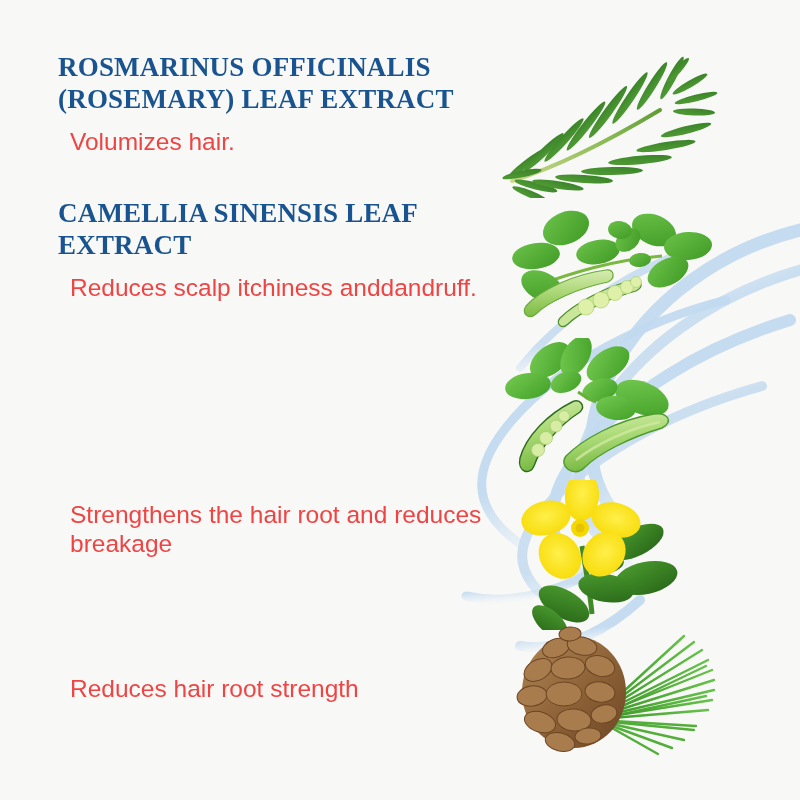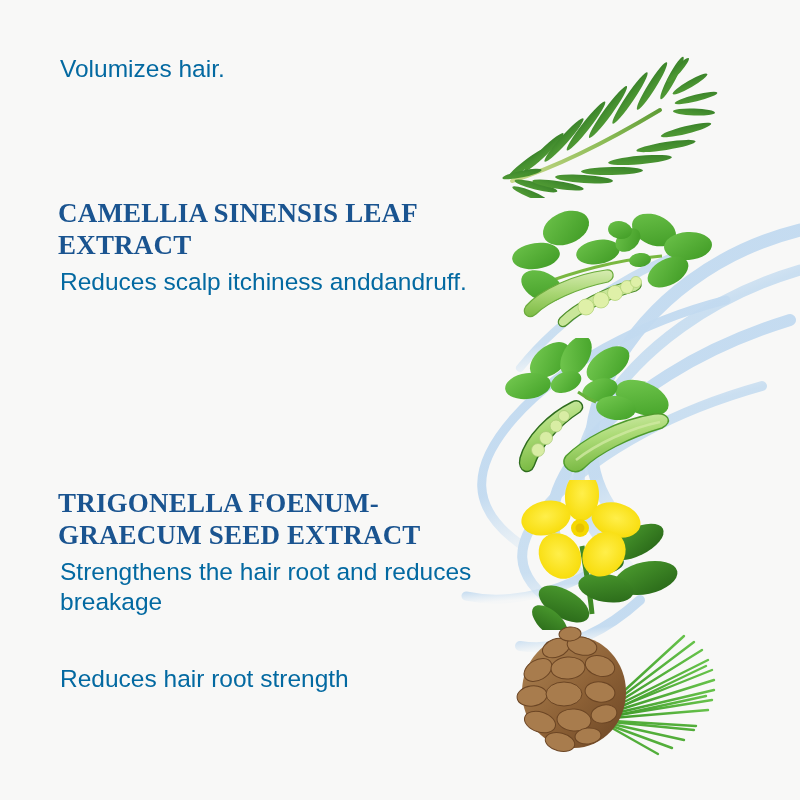--- a/index.html
+++ b/index.html
@@ -46,26 +46,26 @@
     color: #1a5490;
     font-family: "Liberation Serif", serif;
     font-weight: bold;
     font-size: 27px;
     line-height: 1.17;
     letter-spacing: 0.2px;
     margin: 0 0 6px 0;
     text-transform: uppercase;
   }
   .ing-desc {
-    color: #0369a1;
+    color: #ef4444;
     font-family: "Liberation Sans", sans-serif;
     font-weight: 400;
     font-size: 24.5px;
     line-height: 1.2;
-    margin: 2px;
+    margin: 12px;
   }
 
   .art-col {
     position: absolute;
     top: 0;
   }
   .art {
     position: relative;
     display: block;
   }
@@ -97,20 +97,21 @@
       <path d="M762 386 C 676 410, 600 450, 552 500 C 512 542, 510 576, 560 608" stroke="url(#swFade2)" stroke-width="10"></path>
       <path d="M726 300 C 640 322, 560 366, 514 418 C 470 468, 470 508, 520 544" stroke="url(#swFade)" stroke-width="9"></path>
       <path d="M700 246 C 626 272, 560 318, 520 368" stroke="url(#swFade2)" stroke-width="8"></path>
       <path d="M640 600 C 600 636, 560 652, 520 646" stroke="url(#swFade)" stroke-width="10"></path>
       <path d="M618 556 C 566 592, 512 606, 466 596" stroke="url(#swFade2)" stroke-width="9"></path>
     </g>
   </svg>
 
   <div class="row" style="top:52px;">
     <div class="text-col">
+      <div class="ing-title">ROSMARINUS OFFICINALIS (ROSEMARY) LEAF EXTRACT</div>
       <div class="ing-desc">Volumizes hair.</div>
     </div>
     <div class="art-col" style="left:500px; top:-4px;">
       <svg class="art" width="230" height="150" viewBox="0 0 230 150" xmlns="http://www.w3.org/2000/svg">
         <defs>
           <linearGradient id="rosG" x1="0" y1="1" x2="1" y2="0">
             <stop offset="0%" stop-color="#4e9b2e"></stop>
             <stop offset="55%" stop-color="#3d8a27"></stop>
             <stop offset="100%" stop-color="#2f7a1f"></stop>
           </linearGradient>
@@ -246,21 +247,20 @@
 
         <path d="M62 118 C 78 102, 112 82, 150 76 C 164 74, 170 84, 158 90
                  C 124 100, 94 116, 80 130 C 70 140, 54 128, 62 118 Z" fill="url(#pod3)" stroke="#4e9b2c" stroke-width="1.4"></path>
         <path d="M72 122 C 92 106, 126 90, 156 84" stroke="#cfe9a1" stroke-width="2.5" fill="none" opacity="0.8"></path>
       </svg>
     </div>
   </div>
 
   <div class="row" style="top:488px;">
     <div class="text-col">
-      <div class="ing-title">TRIGONELLA FOENUM-GRAECUM SEED EXTRACT</div>
       <div class="ing-desc">Strengthens the hair root and reduces breakage</div>
     </div>
     <div class="art-col" style="left:520px; top:-8px;">
       <svg class="art" width="210" height="150" viewBox="0 0 210 150" xmlns="http://www.w3.org/2000/svg">
         <defs>
           <radialGradient id="pet" cx="0.5" cy="0.45" r="0.75">
             <stop offset="0%" stop-color="#ffef4a"></stop>
             <stop offset="60%" stop-color="#f9e017"></stop>
             <stop offset="100%" stop-color="#f2d400"></stop>
           </radialGradient>

